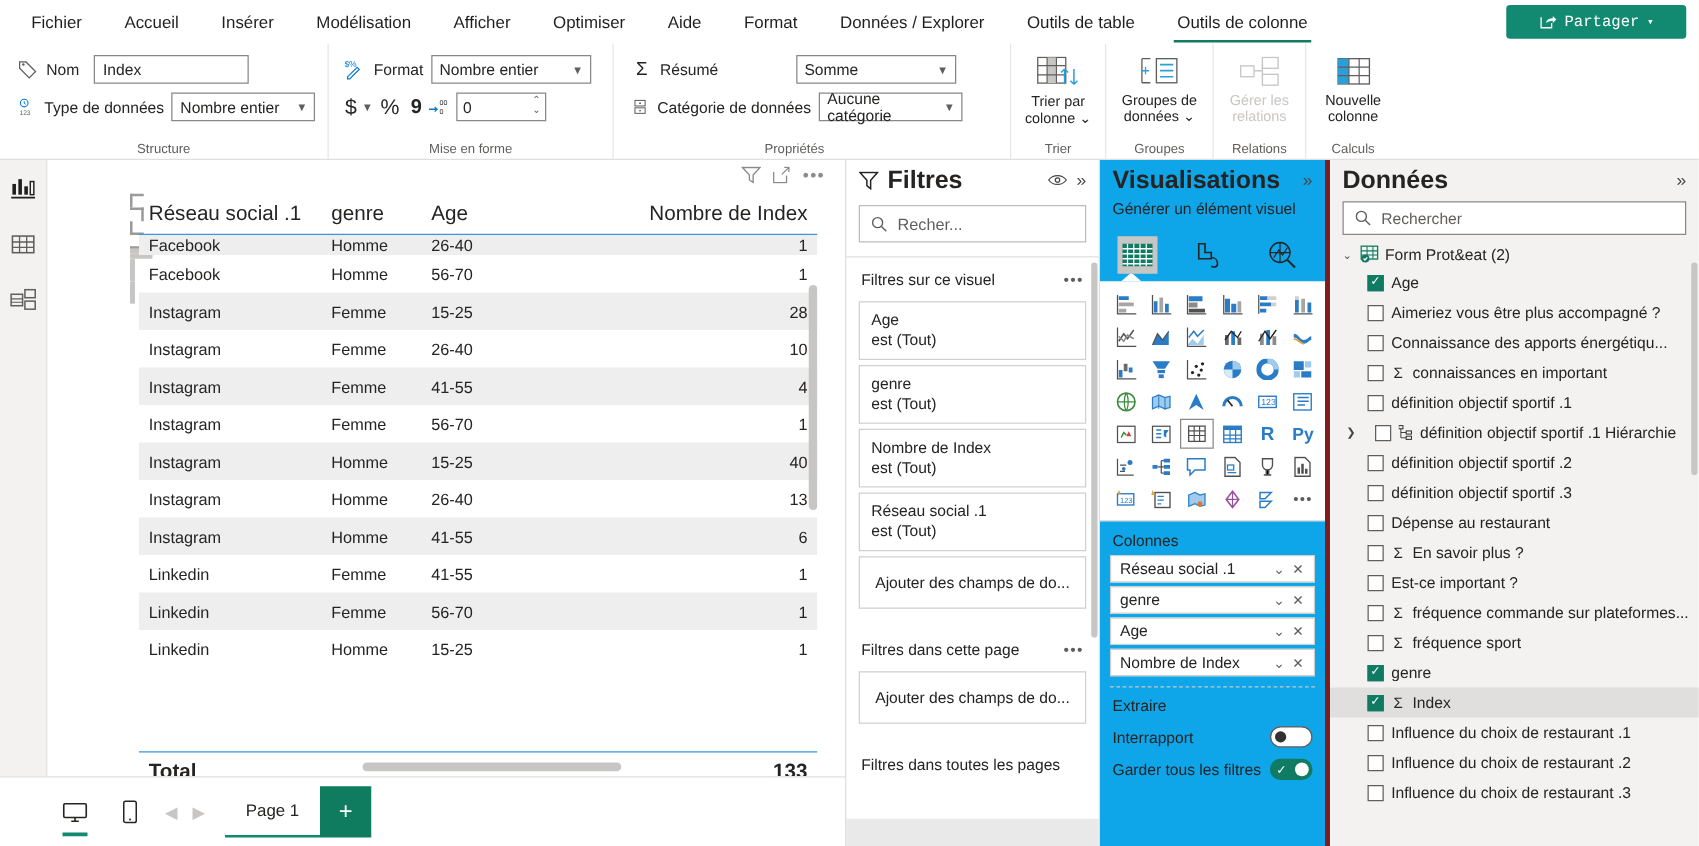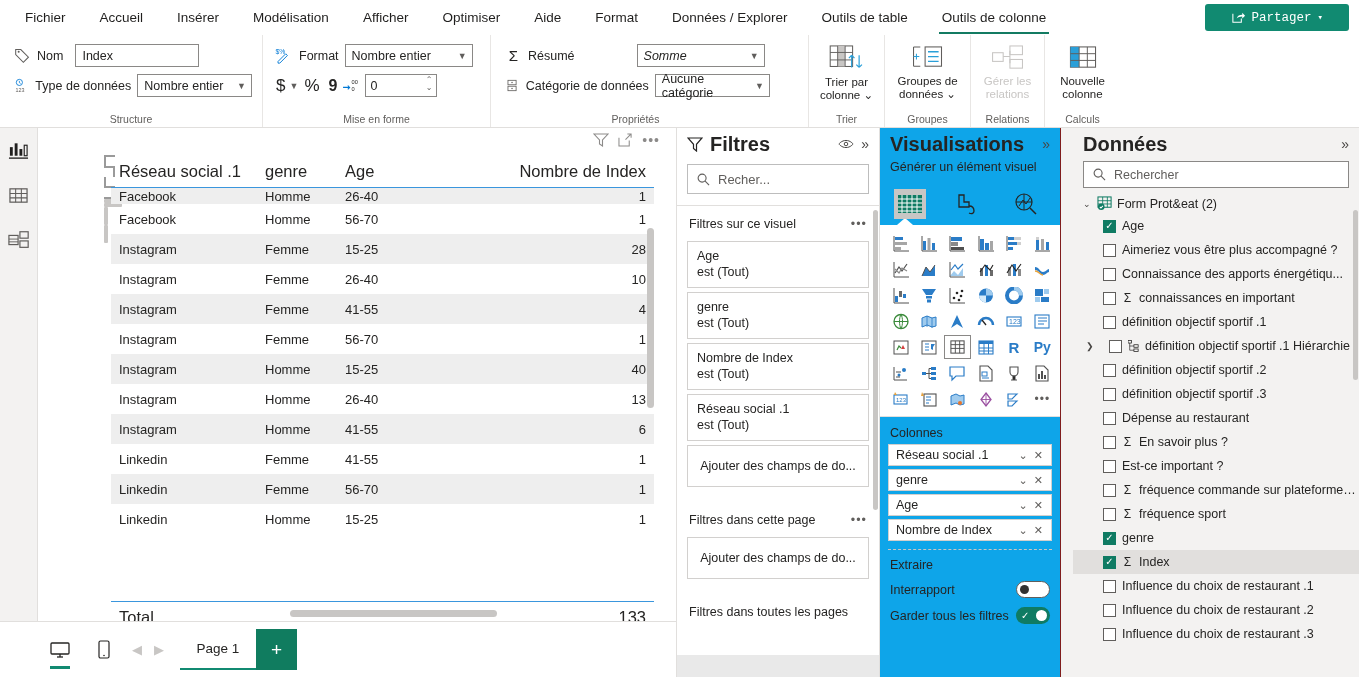--- a/index.html
+++ b/index.html
@@ -118,21 +118,21 @@
   .c4 { flex: 1; text-align: right; }
   .tbl-body { flex: 1; overflow: hidden; position: relative; }
   .trow { display: flex; padding: 0 8px; height: 30px; align-items: center; }
   .trow.alt { background: #eeeeee; }
   .trow div { font-size: 13px; color: #252423; }
   .trow.clip { height: 16px; align-items: flex-end; overflow: hidden; }
   .tbl-total {
     display: flex; padding: 6px 8px 0 8px; flex: none;
     border-top: 1.5px solid #3a96dd; margin-top: 3px;
   }
-  .tbl-total div { font-size: 16.5px; font-weight: normal; color: #252423; }
+  .tbl-total div { font-size: 16.5px; font-weight: bold; color: #252423; }
   .vscroll {
     position: absolute; right: 0px; top: 40px; width: 7px; height: 180px;
     background: #c8c6c4; border-radius: 4px;
   }
   .hscroll-canvas {
     position: absolute; left: 252px; bottom: 4px; width: 207px; height: 7px;
     background: #c8c6c4; border-radius: 4px;
   }
 
   
@@ -217,21 +217,21 @@
   .drill-r { display: flex; align-items: center; font-size: 12.5px; color: #252423; margin-bottom: 9px; }
   .drill-r .sp { flex: 1; }
   .tg { width: 34px; height: 17px; border-radius: 9px; position: relative; cursor: pointer; flex: none; }
   .tg.off { background: #fff; border: 1px solid #605e5c; }
   .tg.off::after { content:""; position:absolute; left:3px; top:3px; width:9px; height:9px; border-radius:50%; background:#323130; }
   .tg.on { background: #0f7b63; display: flex; align-items: center; justify-content: space-between; padding: 0 3px; }
   .tg.on::before { content:"✓"; color:#fff; font-size:10px; margin-left:2px; }
   .tg.on::after { content:""; width:11px; height:11px; border-radius:50%; background:#fff; }
 
   
-  .data { left: 1060px; right: 0; background: #f3f2f1; border-left: 1px solid #7f1d1d; padding-left: 12px; }
+  .data { left: 1060px; right: 0; background: #f3f2f1; border-left: 4px solid #7f1d1d; }
   .d-search {
     margin: 1px 10px 6px; height: 27px; border: 1px solid #8a8886; background: #fff;
     display: flex; align-items: center; gap: 8px; padding: 0 9px;
     font-size: 12.5px; color: #605e5c;
   }
   .d-tbl { display: flex; align-items: center; gap: 4px; padding: 2px 10px 3px; cursor: pointer; }
   .d-tbl .nm { font-size: 12.5px; color: #252423; }
   .d-item {
     display: flex; align-items: center; height: 24px; padding-left: 30px; gap: 6px;
     cursor: pointer; font-size: 12.5px; color: #252423;
@@ -386,21 +386,21 @@
             </span>
         </div>
       </div>
       <div class="rgroup-label">Mise en forme</div>
     </div>
 
     <div class="rgroup" style="width:290px;padding:9px 10px 0 14px;">
       <div class="rrow" style="margin-bottom:7px;">
         <span style="font-size:15px;color:#252423;width:17px;text-align:center;">Σ</span>
         <span class="txtlabel">Résumé</span>
-        <div class="fldbox sel" style="width:128px;margin-left:56px;font-style:italic;">
+        <div class="fldbox sel" style="width:128px;margin-left:56px;">
           <span>Somme</span>
           <span class="chev">▼</span>
         </div>
       </div>
       <div class="rrow">
         <svg width="17" height="17" viewBox="0 0 20 20">
           <rect x="4" y="3" width="11" height="6" fill="none" stroke="#605e5c" stroke-width="1.1"></rect>
           <rect x="4" y="11" width="11" height="6" fill="none" stroke="#605e5c" stroke-width="1.1"></rect>
           <circle cx="9.5" cy="6" r="1" fill="#605e5c"></circle>
             <circle cx="9.5" cy="14" r="1" fill="#605e5c"></circle>

